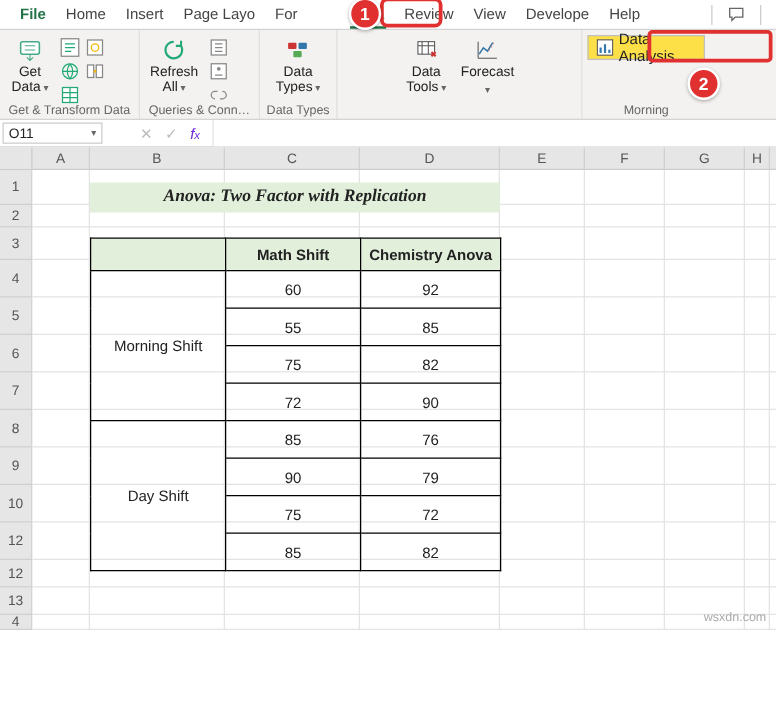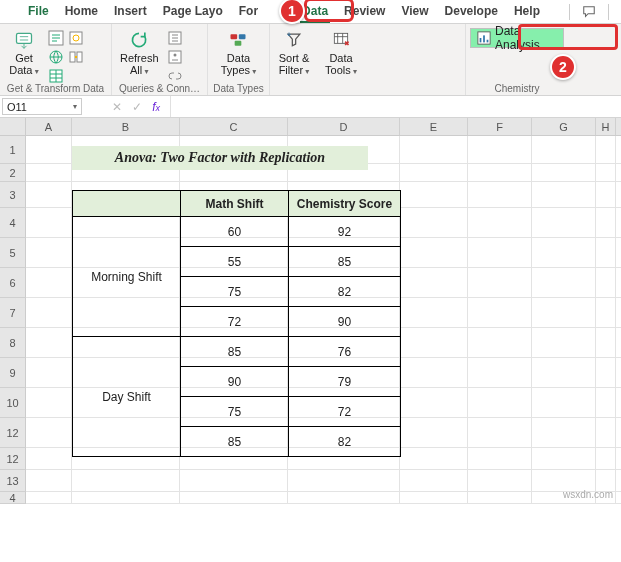--- a/index.html
+++ b/index.html
@@ -11,30 +11,29 @@
     color: #222;
     width: 621px;
   }
   
   .tab-row {
     display: flex;
     align-items: center;
     border-bottom: 1px solid #d4d4d4;
     background: #fff;
     height: 24px;
-    padding-left: 20px;
+    padding-left: 8px;
     position: relative;
   }
   .tab {
     padding: 3px 8px 4px 8px;
     color: #444;
     cursor: pointer;
     white-space: nowrap;
     position: relative;
-    font-weight: bold;
   }
   .tab.file { color: #217346; font-weight: 600; }
   .tab.active { color: #217346; }
   .tab.active::after {
     content: "";
     position: absolute;
     left: 6px; right: 6px; bottom: -1px;
     height: 2px;
     background: #217346;
   }
@@ -88,21 +87,21 @@
   .big-btn .ic { width: 20px; height: 20px; margin: 2px 0; display:flex;align-items:center;justify-content:center; }
   .big-btn .lbl { font-size: 11px; text-align: center; line-height: 12px; }
   .drop::after { content: " ▾"; font-size: 8px; color: #666; }
   .small-col { display:flex; flex-direction:column; gap:3px; padding-top:4px; }
   .small-ic { width:16px; height:16px; cursor:pointer; display:flex;align-items:center;justify-content:center; }
   .chev-down { font-size: 8px; color:#666; }
 
   .data-analysis-btn {
     display: flex;
     align-items: center;
-    background: #86efac;
+    background: #fde047;
     border: 1px solid #c0c0c0;
     padding: 2px 6px;
     cursor: pointer;
     height: 20px;
     margin-top: 2px;
   }
   .da-highlight {
     position: absolute;
     border: 3px solid #e03030;
     border-radius: 4px;
@@ -346,32 +345,20 @@
             </svg>
         </span>
         <span class="lbl drop" style="white-space:pre-line">Data
 Types</span>
       </div>
     </div>
     <div class="ribbon-group-label">Data Types</div>
   </div>
 
   <div class="ribbon-group" style="border-right:none;width:48px">
-    <div class="group-inner" style="justify-content:center">
-      <div class="big-btn">
-        <span class="ic">
-          <svg width="22" height="22" viewBox="0 0 24 24">
-              <path d="M5 5h14l-5 6v6l-4 2v-8z" fill="none" stroke="#555" stroke-width="1.5"></path>
-              <path d="M6 3v4m-2-2l2 2 2-2" stroke="#37a" fill="none"></path>
-            </svg>
-        </span>
-        <span class="lbl drop" style="white-space:pre-line">Sort &amp;
-Filter</span>
-      </div>
-    </div>
     <div class="ribbon-group-label"></div>
   </div>
 
   <div class="ribbon-group" style="border-right:none;width:46px">
     <div class="group-inner" style="justify-content:center">
       <div class="big-btn">
         <span class="ic">
           <svg width="22" height="22" viewBox="0 0 24 24">
               <rect x="4" y="4" width="16" height="12" fill="#fff" stroke="#555"></rect>
               <path d="M4 8h16M8 4v12M14 4v12" stroke="#555"></path>
@@ -380,20 +367,32 @@
             </svg>
         </span>
         <span class="lbl drop" style="white-space:pre-line">Data
 Tools</span>
       </div>
     </div>
     <div class="ribbon-group-label"></div>
   </div>
 
   <div class="ribbon-group" style="border-right:none;width:52px">
+    <div class="group-inner" style="justify-content:center">
+      <div class="big-btn">
+        <span class="ic">
+          <svg width="22" height="22" viewBox="0 0 24 24">
+              <path d="M3 20h18M3 20V4" stroke="#555"></path>
+              <path d="M4 16l4-6 4 3 5-8" fill="none" stroke="#37a" stroke-width="1.5"></path>
+              <path d="M13 13l5-8" stroke="#c77" stroke-dasharray="2 2"></path>
+            </svg>
+        </span>
+        <span class="lbl drop">Forecast</span>
+      </div>
+    </div>
     <div class="ribbon-group-label"></div>
   </div>
 
   <div class="ribbon-group" style="width:50px">
     <div class="ribbon-group-label"></div>
   </div>
 
   <div class="ribbon-group" style="width:102px;border-right:none">
     <div class="group-inner" style="flex-direction:column;align-items:stretch">
       <div class="data-analysis-btn">
@@ -401,21 +400,21 @@
           <svg width="14" height="14" viewBox="0 0 16 16">
               <rect x="1" y="1" width="14" height="14" fill="#fff" stroke="#555"></rect>
               <rect x="3" y="8" width="2" height="5" fill="#37a"></rect>
               <rect x="7" y="5" width="2" height="8" fill="#37a"></rect>
               <rect x="11" y="10" width="2" height="3" fill="#37a"></rect>
             </svg>
         </span>
         <span>Data Analysis</span>
       </div>
     </div>
-    <div class="ribbon-group-label">Chemistry</div>
+    <div class="ribbon-group-label">Morning</div>
   </div>
 
   <div class="da-highlight" style="right:3px; top:0px; width:100px; height:26px;"></div>
   <div class="callout" style="right:45px; top:30px;">2</div>
 </div>
 
 <div class="fbar-row">
   <div class="name-box">
     <span>O11</span>
     <span class="chev-down">▾</span>
@@ -454,34 +453,34 @@
         <div class="row-h" style="height: 30px; line-height: 30px;">8</div>
         <div class="row-h" style="height: 30px; line-height: 30px;">9</div>
         <div class="row-h" style="height: 30px; line-height: 30px;">10</div>
         <div class="row-h" style="height: 30px; line-height: 30px;">12</div>
         <div class="row-h" style="height: 22px; line-height: 22px;">12</div>
         <div class="row-h" style="height: 22px; line-height: 22px;">13</div>
         <div class="row-h" style="height: 12px; line-height: 12px;">4</div>
       </div>
     <div class="cells" style="height: 368px; background: linear-gradient(rgb(227, 227, 227), rgb(227, 227, 227)) 45px 0px / 1px 100% no-repeat, linear-gradient(rgb(227, 227, 227), rgb(227, 227, 227)) 153px 0px / 1px 100% no-repeat, linear-gradient(rgb(227, 227, 227), rgb(227, 227, 227)) 261px 0px / 1px 100% no-repeat, linear-gradient(rgb(227, 227, 227), rgb(227, 227, 227)) 373px 0px / 1px 100% no-repeat, linear-gradient(rgb(227, 227, 227), rgb(227, 227, 227)) 441px 0px / 1px 100% no-repeat, linear-gradient(rgb(227, 227, 227), rgb(227, 227, 227)) 505px 0px / 1px 100% no-repeat, linear-gradient(rgb(227, 227, 227), rgb(227, 227, 227)) 569px 0px / 1px 100% no-repeat, linear-gradient(rgb(227, 227, 227), rgb(227, 227, 227)) 589px 0px / 1px 100% no-repeat, linear-gradient(rgb(227, 227, 227), rgb(227, 227, 227)) 0px 27px / 100% 1px no-repeat, linear-gradient(rgb(227, 227, 227), rgb(227, 227, 227)) 0px 45px / 100% 1px no-repeat, linear-gradient(rgb(227, 227, 227), rgb(227, 227, 227)) 0px 71px / 100% 1px no-repeat, linear-gradient(rgb(227, 227, 227), rgb(227, 227, 227)) 0px 101px / 100% 1px no-repeat, linear-gradient(rgb(227, 227, 227), rgb(227, 227, 227)) 0px 131px / 100% 1px no-repeat, linear-gradient(rgb(227, 227, 227), rgb(227, 227, 227)) 0px 161px / 100% 1px no-repeat, linear-gradient(rgb(227, 227, 227), rgb(227, 227, 227)) 0px 191px / 100% 1px no-repeat, linear-gradient(rgb(227, 227, 227), rgb(227, 227, 227)) 0px 221px / 100% 1px no-repeat, linear-gradient(rgb(227, 227, 227), rgb(227, 227, 227)) 0px 251px / 100% 1px no-repeat, linear-gradient(rgb(227, 227, 227), rgb(227, 227, 227)) 0px 281px / 100% 1px no-repeat, linear-gradient(rgb(227, 227, 227), rgb(227, 227, 227)) 0px 311px / 100% 1px no-repeat, linear-gradient(rgb(227, 227, 227), rgb(227, 227, 227)) 0px 333px / 100% 1px no-repeat, linear-gradient(rgb(227, 227, 227), rgb(227, 227, 227)) 0px 355px / 100% 1px no-repeat, linear-gradient(rgb(227, 227, 227), rgb(227, 227, 227)) 0px 367px / 100% 1px no-repeat, rgb(255, 255, 255);">
 
-      <table class="data-table" style="left:46px; top:10px; width:296px; border:none">
+      <table class="data-table" style="left:46px; top:10px; width:328px; border:none">
         <tbody>
             <tr class="title-row">
               <td style="border:none">Anova: Two Factor with Replication</td>
             </tr>
       </tbody>
         </table>
 
       <table class="data-table" style="left:46px; top:54px;">
         <tbody>
             <tr>
           <th class="hdr-green" style="width:108px;height:26px"></th>
           <th class="hdr-green" style="width:108px">Math Shift</th>
-          <th class="hdr-green" style="width:112px">Chemistry Score</th>
+          <th class="hdr-green" style="width:112px">Chemistry Anova</th>
         </tr>
         <tr>
               <td rowspan="4" style="height:120px">Morning Shift</td>
             <td style="height:30px">60</td>
               <td>92</td>
             </tr>
         <tr>
               <td style="height:30px">55</td>
               <td>85</td>
             </tr>

